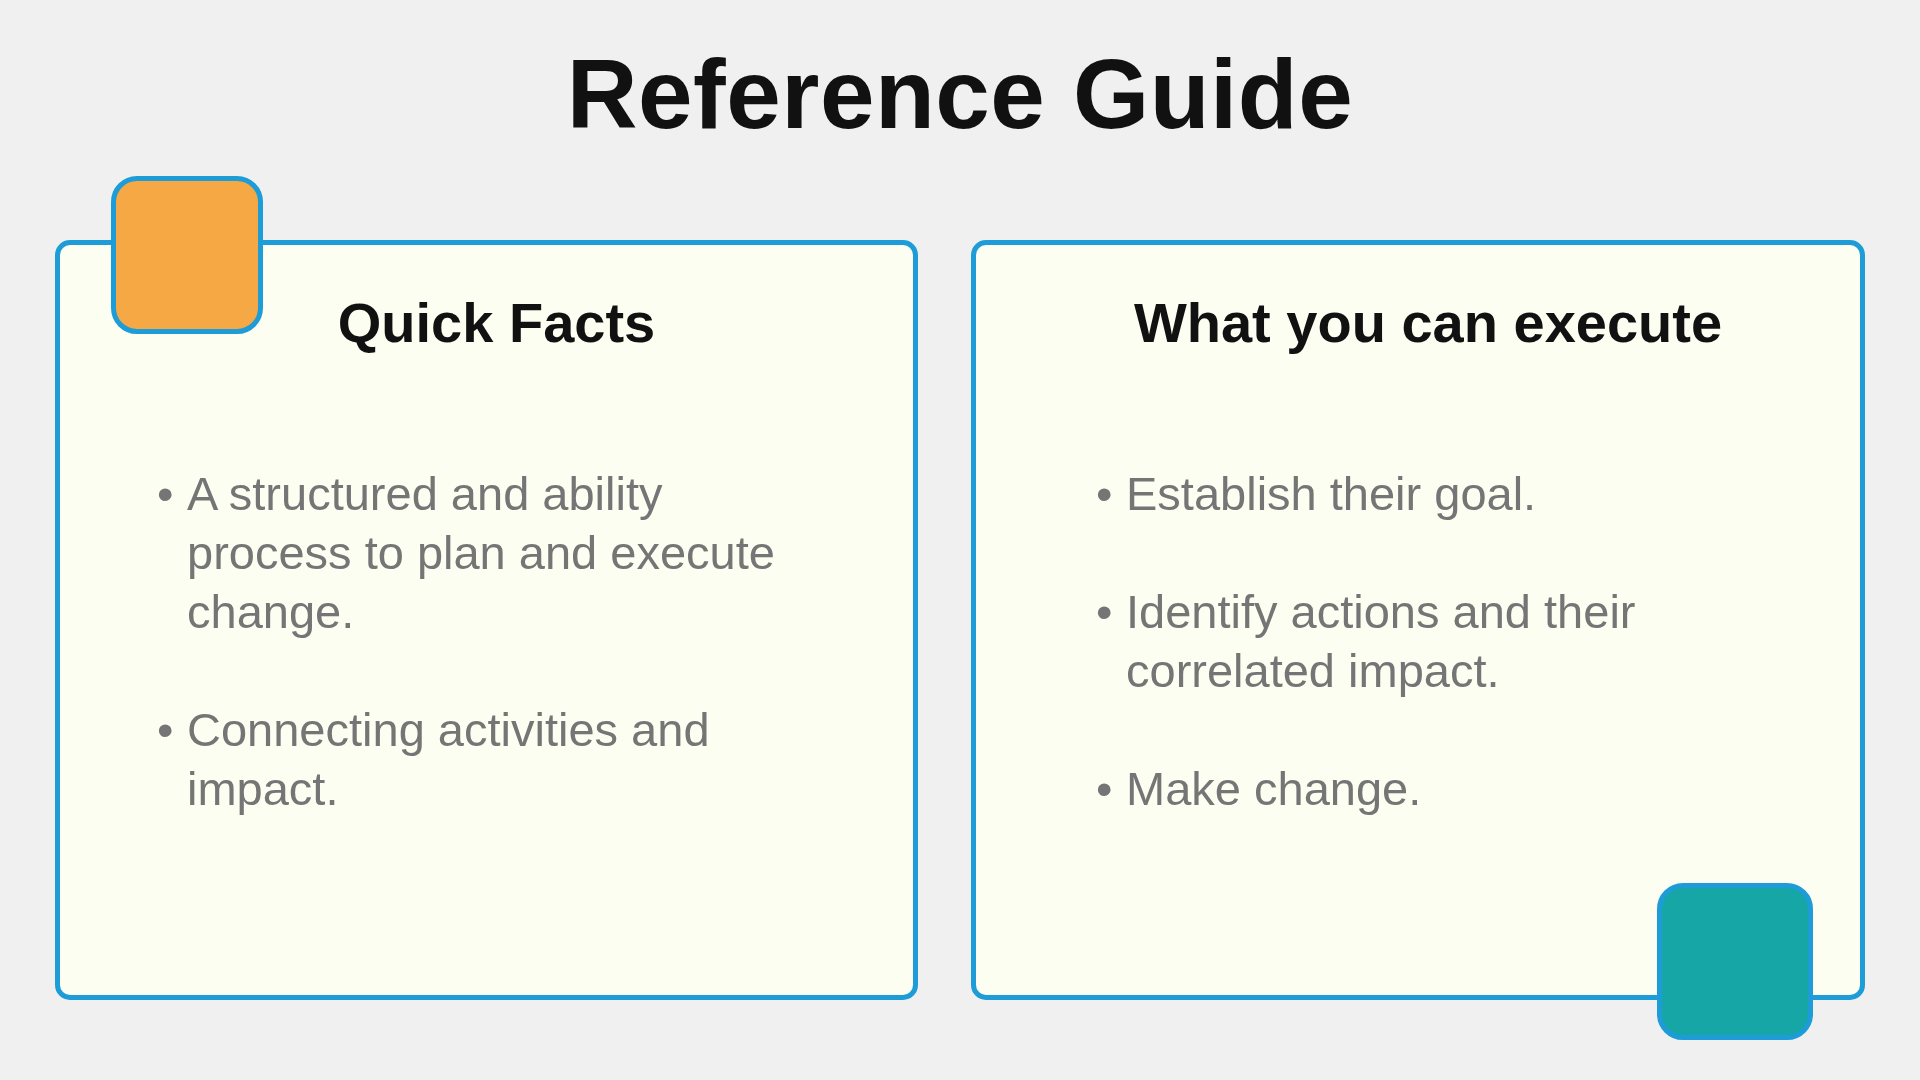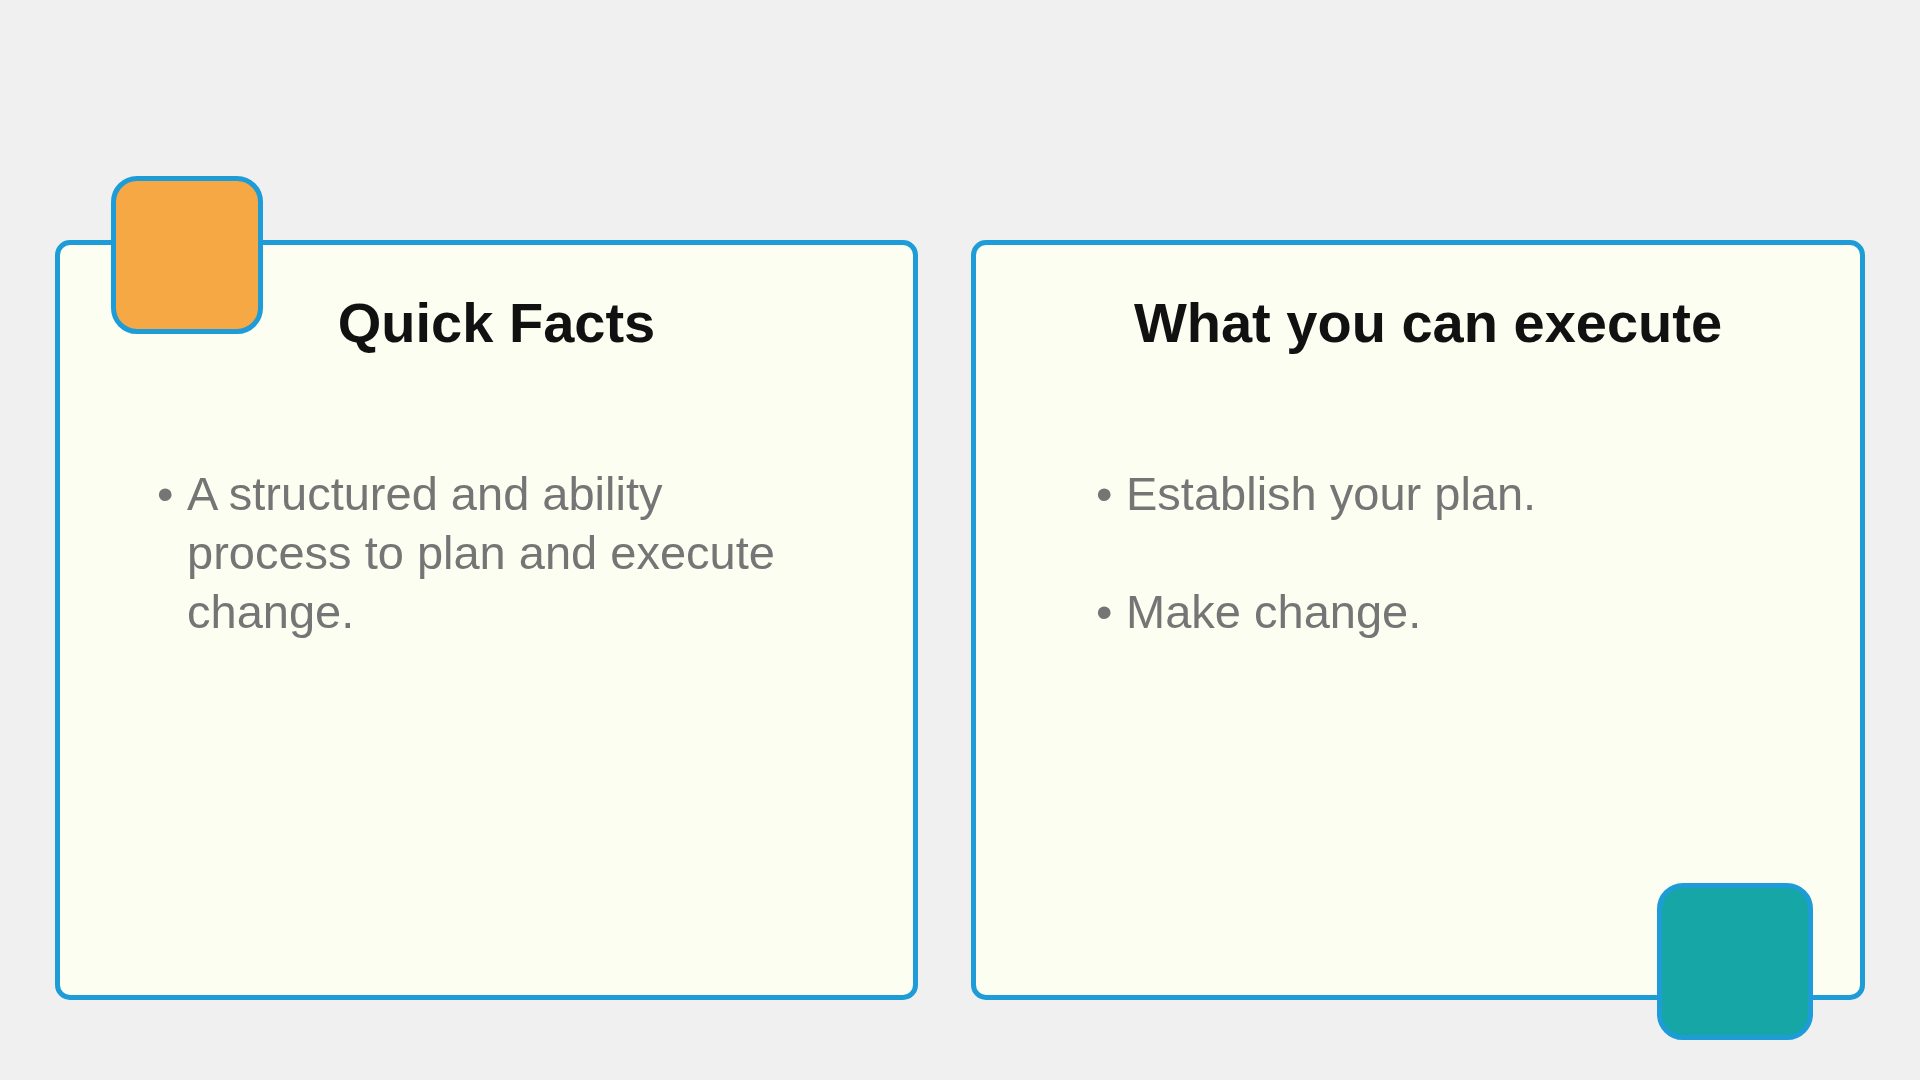--- a/index.html
+++ b/index.html
@@ -97,34 +97,39 @@
     width: 156px;
     height: 157px;
     background: var(--teal);
   }
 </style>
 </head>
 <body>
 
 <div class="canvas">
 
+  <h1 class="page-title">Reference Guide</h1>
 
   <div class="card card-left">
     <h2 class="card-title">Quick Facts</h2>
     <ul class="bullets">
       <li>A structured and ability
 process to plan and execute
 change.</li>
+      <li>Connecting activities and
+impact.</li>
     </ul>
   </div>
 
   <div class="card card-right">
     <h2 class="card-title">What you can execute</h2>
     <ul class="bullets">
-      <li>Establish your plan.</li>
+      <li>Establish their goal.</li>
+      <li>Identify actions and their
+correlated impact.</li>
       <li>Make change.</li>
     </ul>
   </div>
 
   <div class="sticker sticker-orange"></div>
 
   <div class="sticker sticker-teal"></div>
 
 </div>
 

